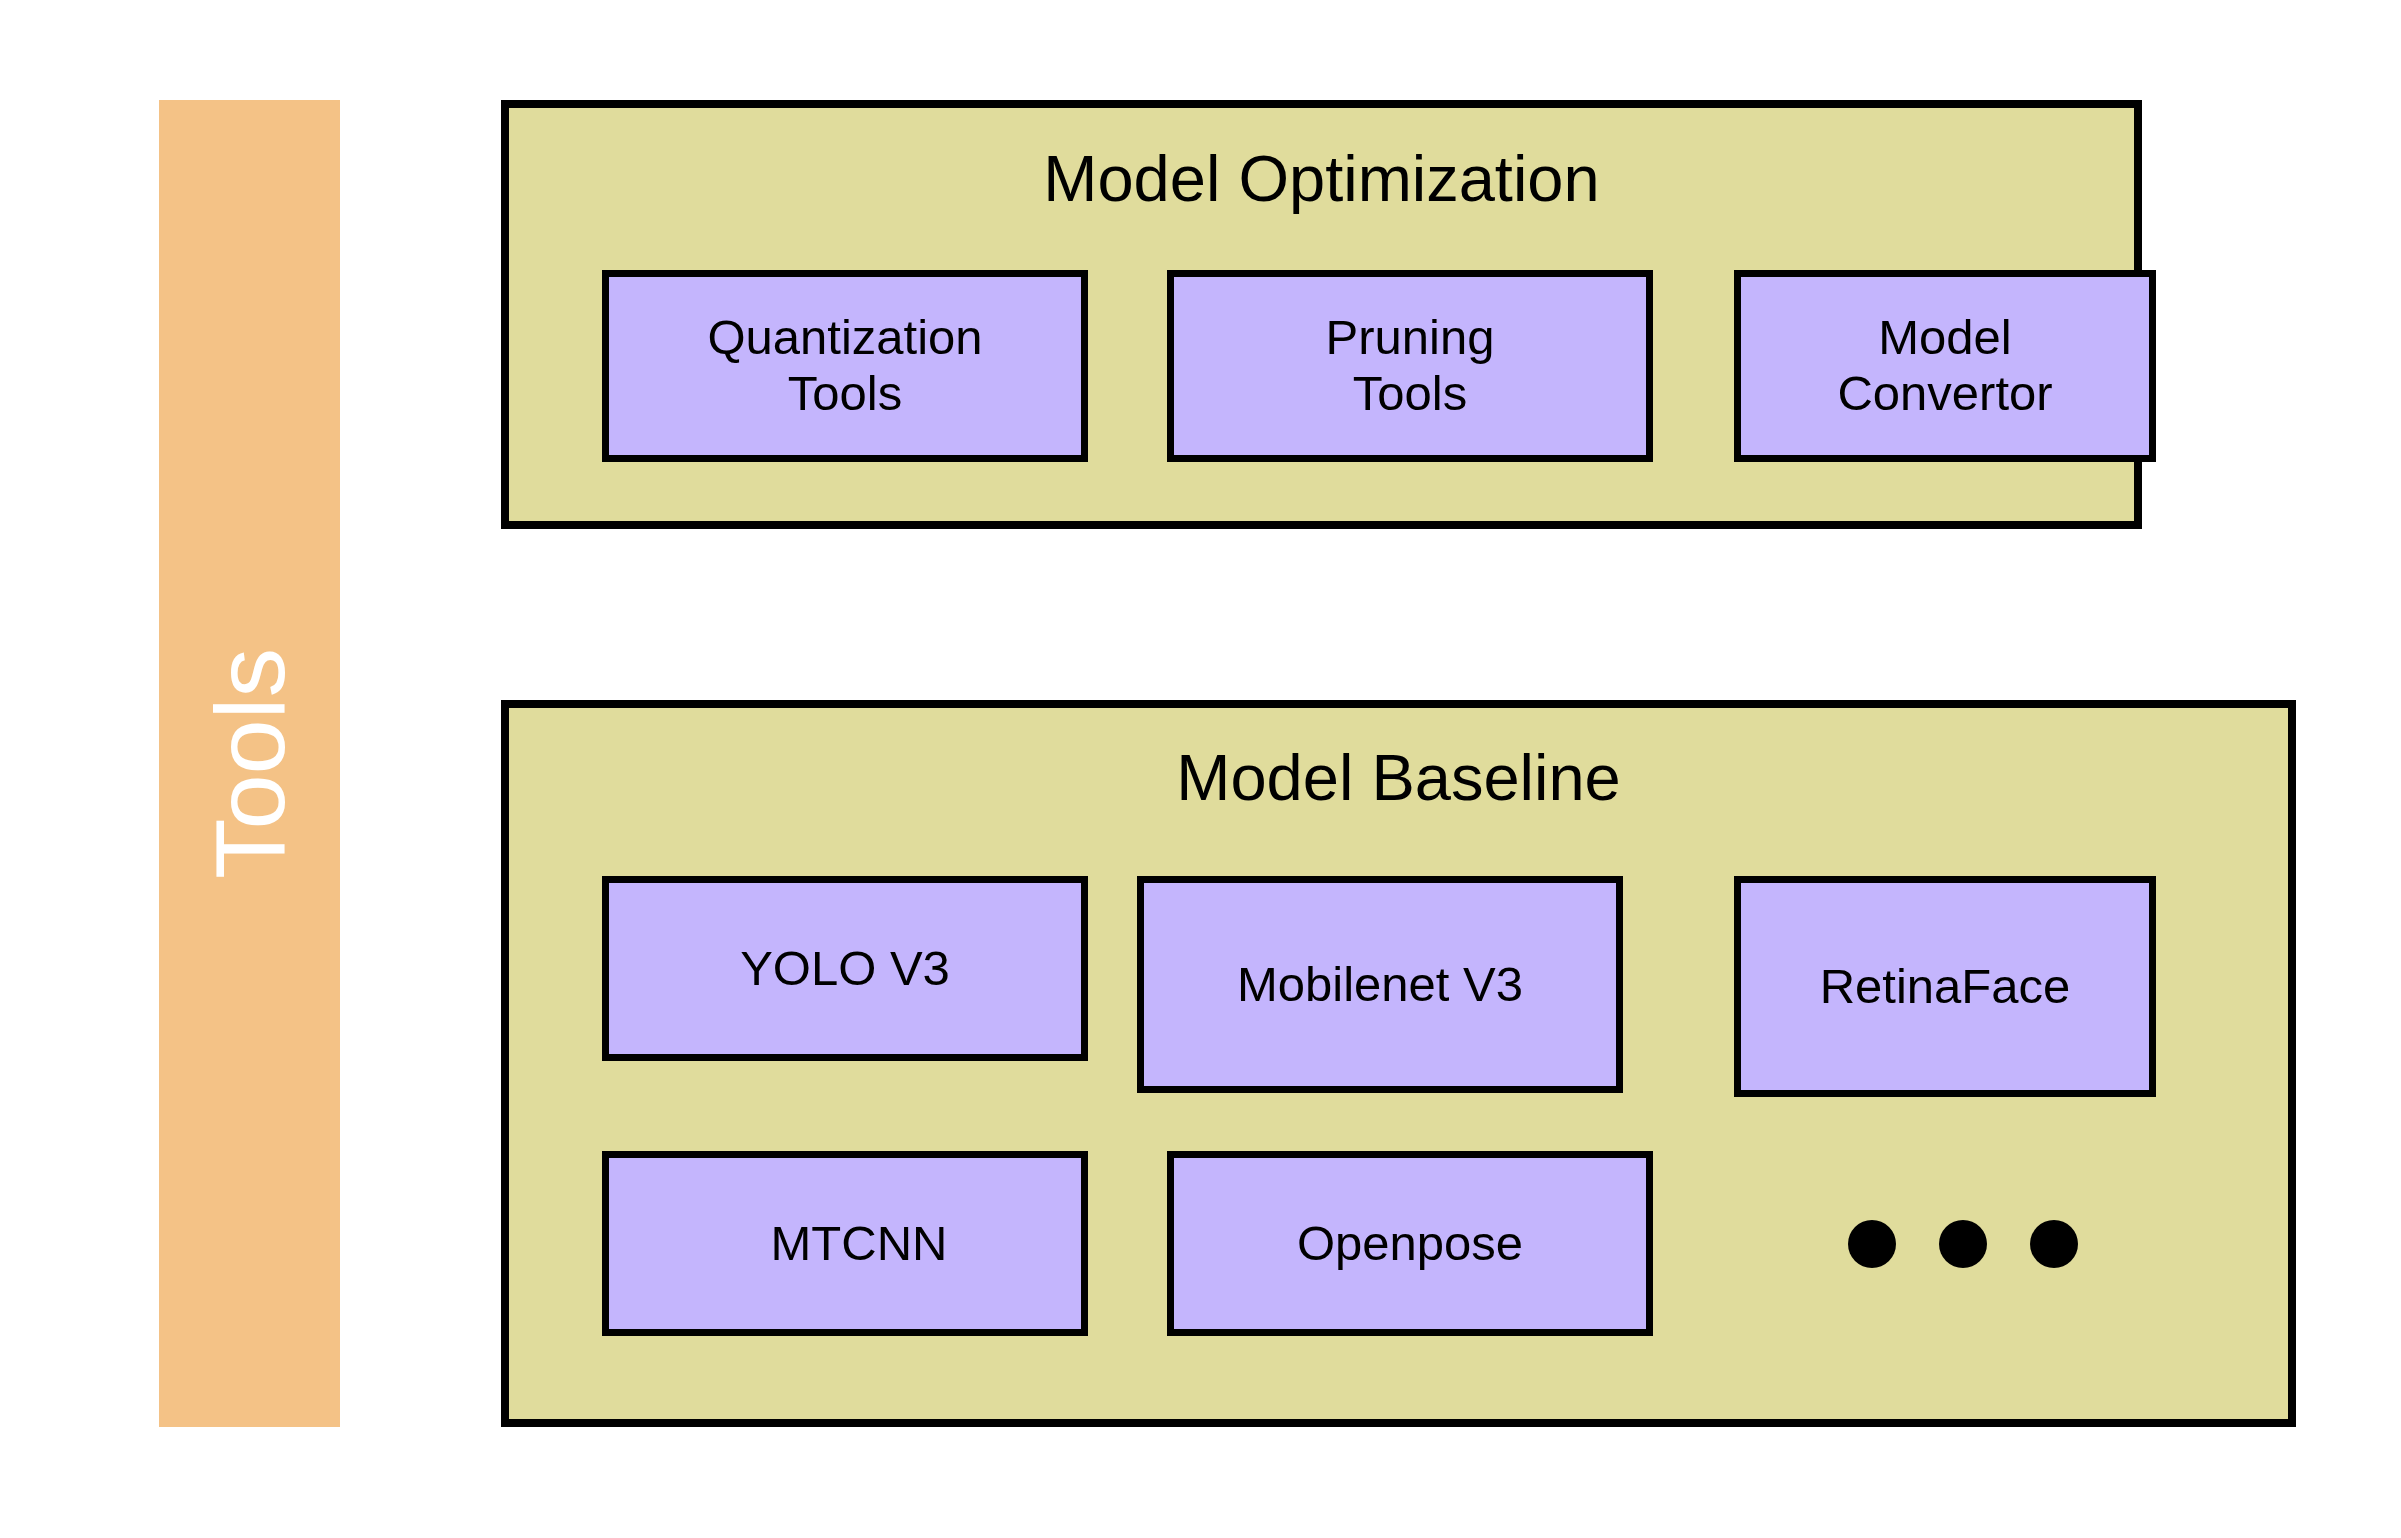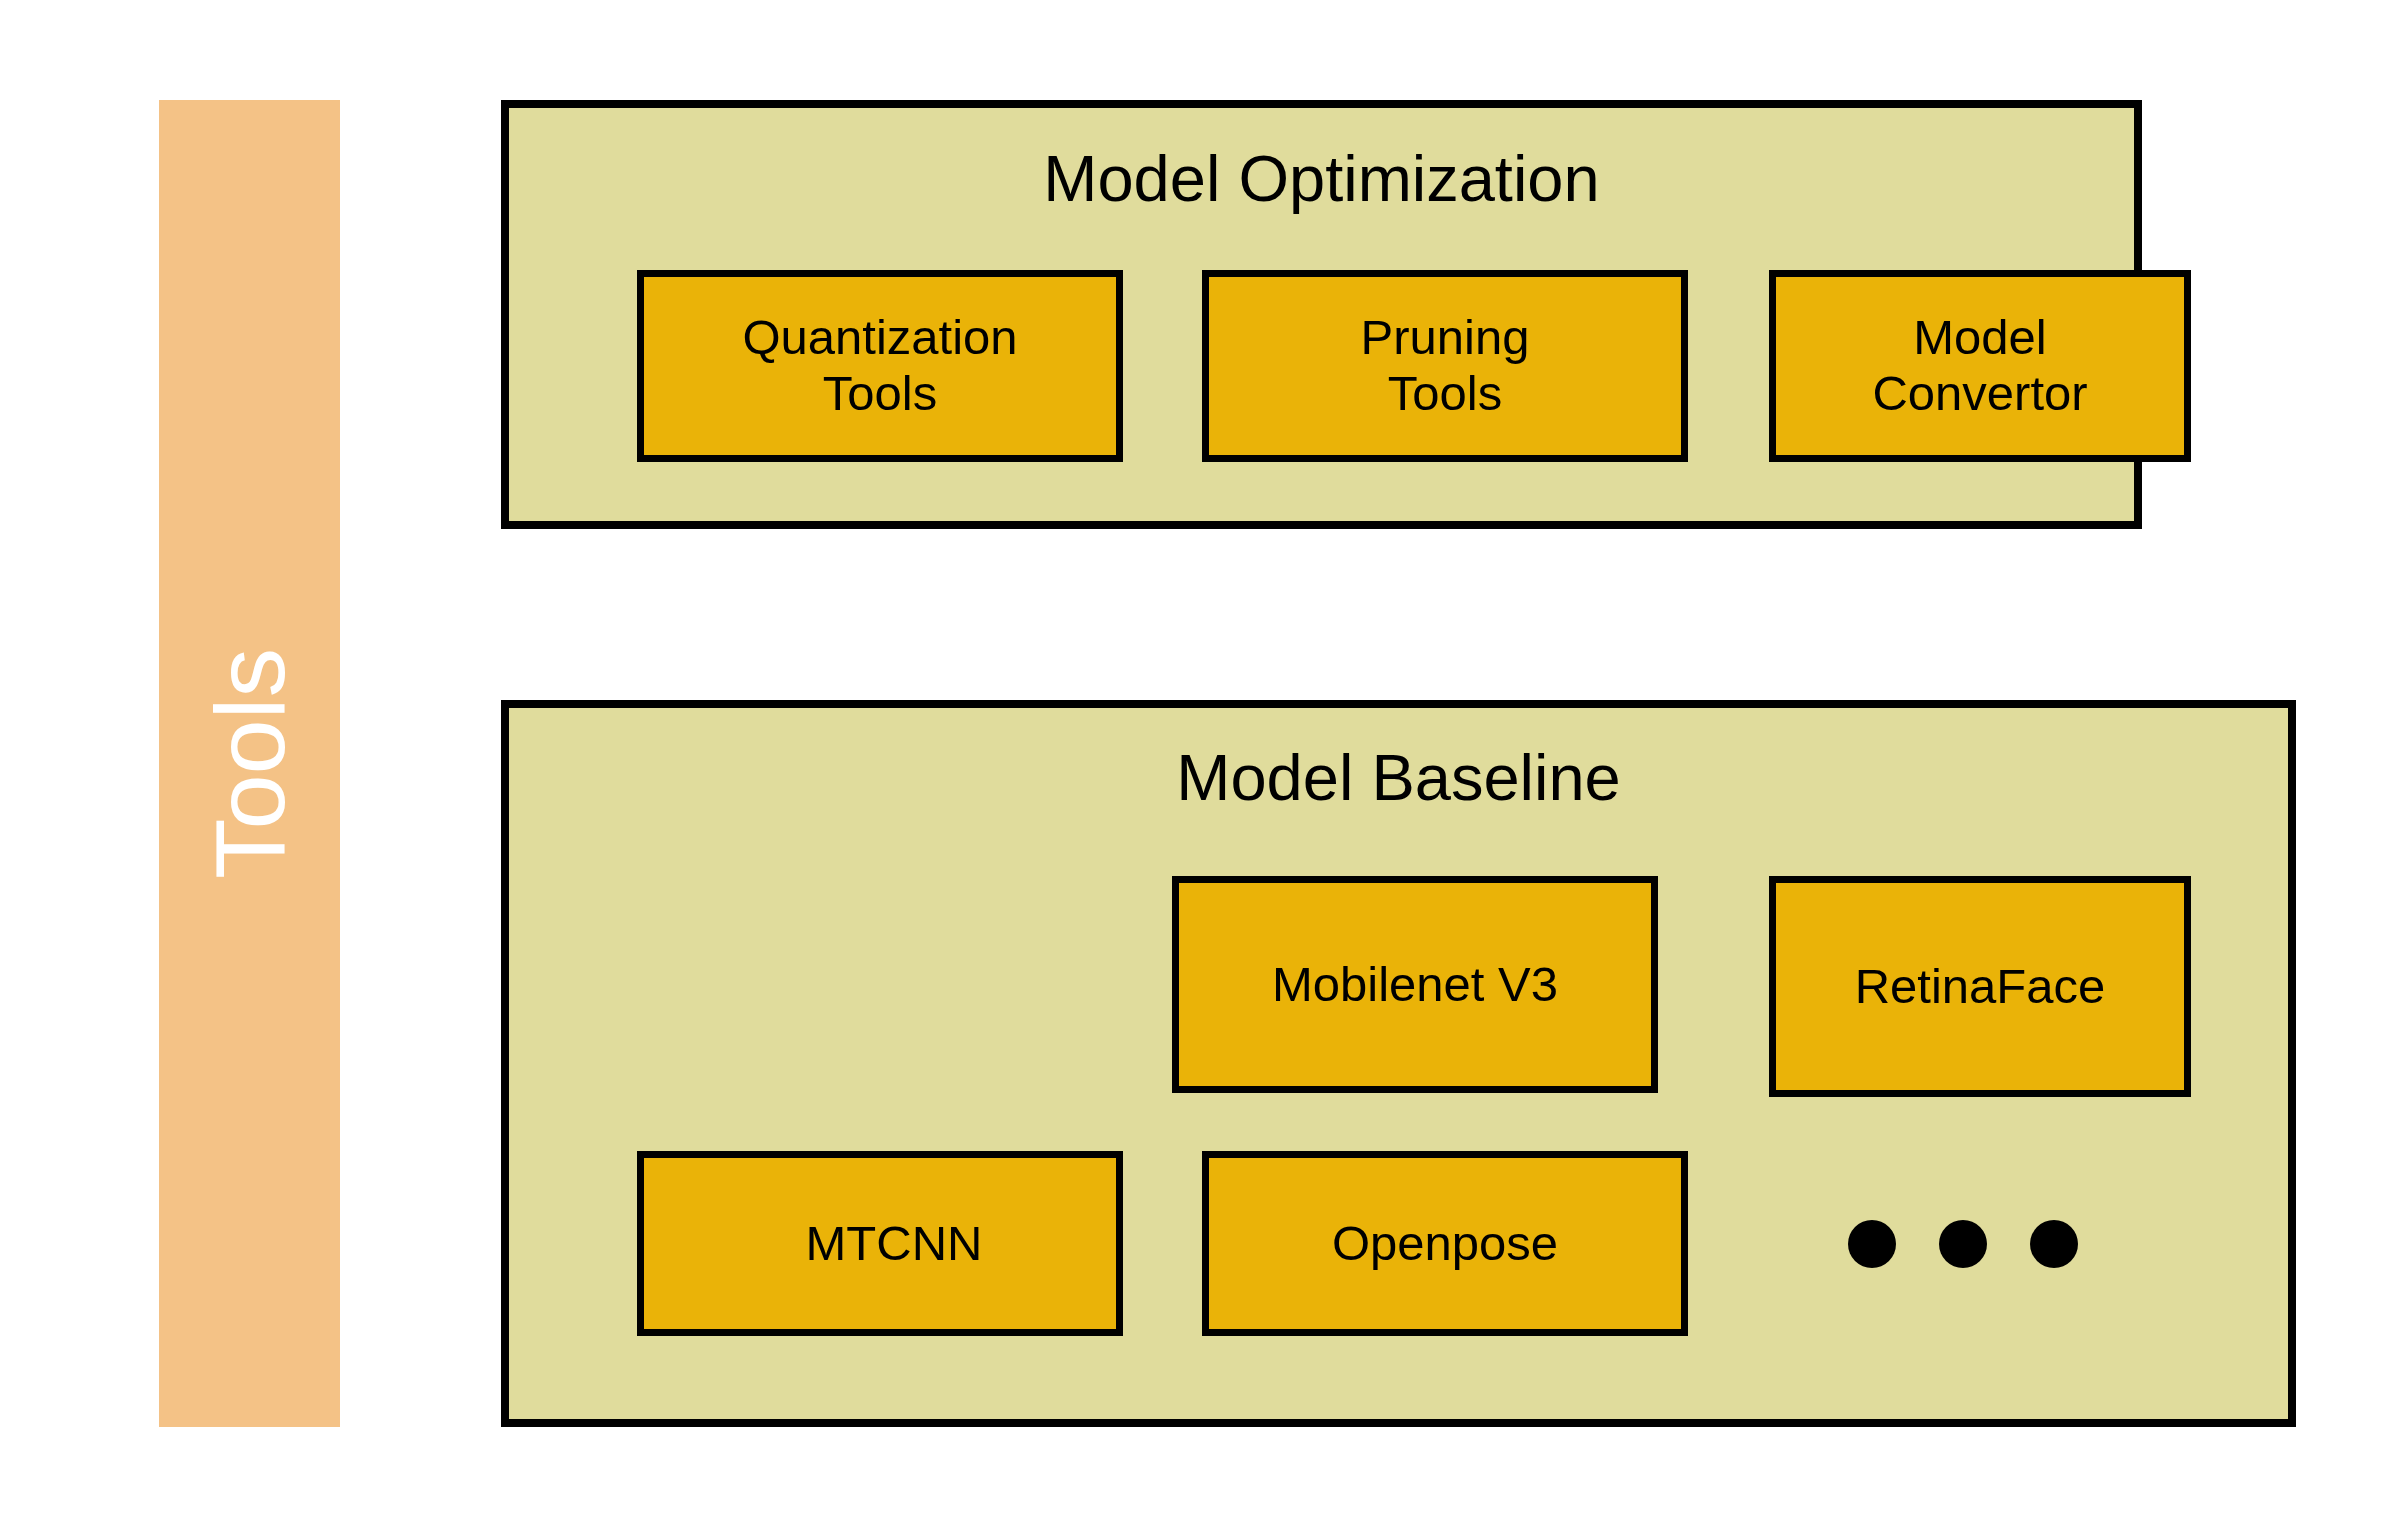--- a/index.html
+++ b/index.html
@@ -70,32 +70,31 @@
     line-height: 1;
     color: #000000;
     white-space: nowrap;
   }
   #group-optimization .group-title { top: 38px; }
   #group-baseline .group-title { top: 37px; }
 
   
   .leaf-box {
     position: absolute;
-    background: #eab308;
+    background: #c4b5fd;
     border: 7px solid #000000;
     box-sizing: border-box;
     display: flex;
     align-items: center;
     justify-content: center;
     text-align: center;
     color: #000000;
     font-size: 49px;
     line-height: 1.14;
     white-space: pre-line;
-    margin-left: 35px;
   }
 
   
   #box-quantization { left: 93px;  top: 162px; width: 486px; height: 192px; }
   #box-pruning      { left: 658px;  top: 162px; width: 486px; height: 192px; }
   #box-convertor    { left: 1225px; top: 162px; width: 422px; height: 192px; }
 
   
   #box-yolo      { left: 93px;  top: 168px; width: 486px; height: 185px; }
   #box-mobilenet { left: 628px;  top: 168px; width: 486px; height: 217px; }
@@ -143,20 +142,21 @@
 Tools</div>
 
     <div class="leaf-box" id="box-convertor">Model
 Convertor</div>
   </div>
 
   <div class="group-panel" id="group-baseline">
 
     <div class="group-title">Model Baseline</div>
 
+    <div class="leaf-box" id="box-yolo">YOLO V3</div>
 
     <div class="leaf-box" id="box-mobilenet">Mobilenet V3</div>
 
     <div class="leaf-box" id="box-retinaface">RetinaFace</div>
 
     <div class="leaf-box" id="box-mtcnn">MTCNN</div>
 
     <div class="leaf-box" id="box-openpose">Openpose</div>
 
     <div class="ellipsis-group">

